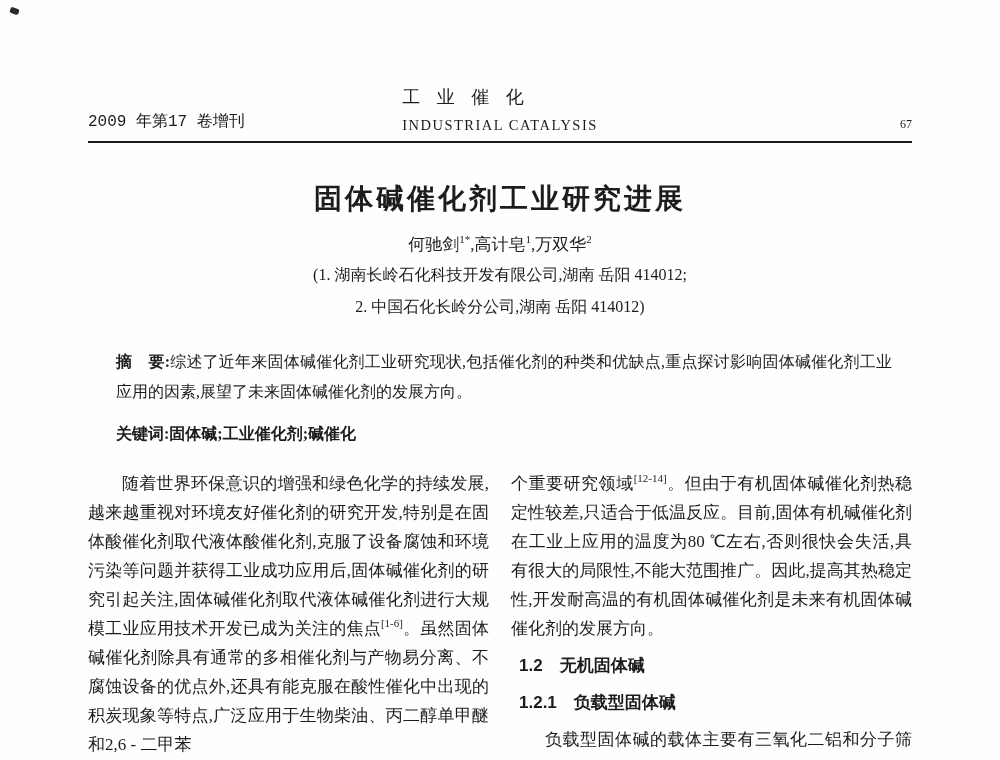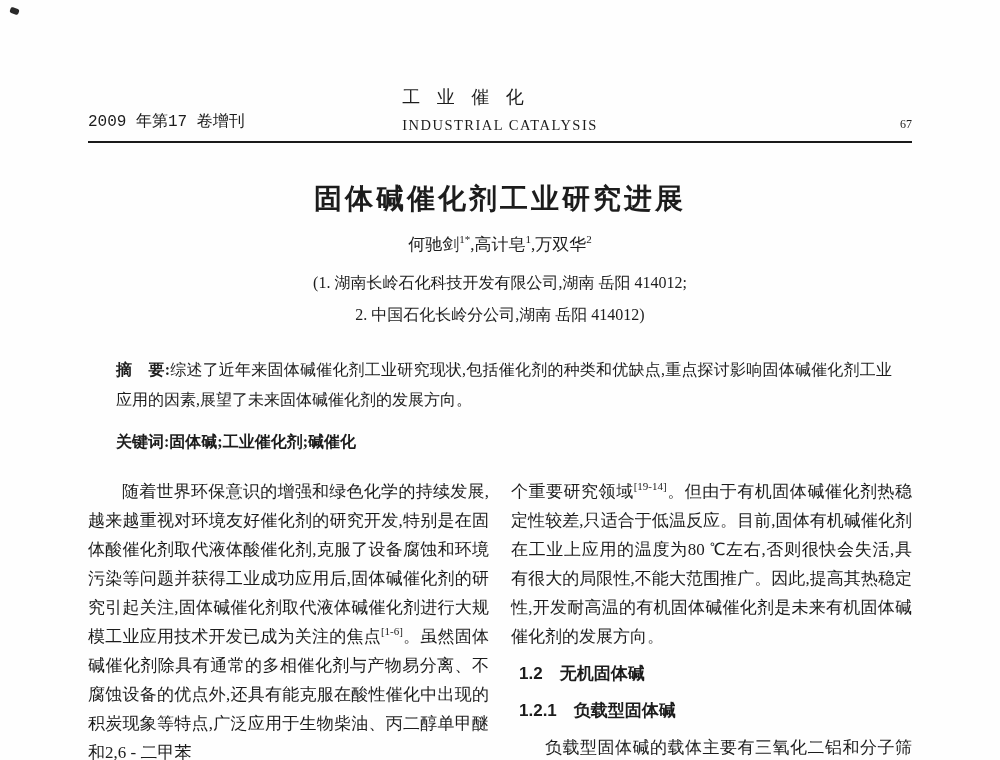--- a/index.html
+++ b/index.html
@@ -69,21 +69,21 @@
     letter-spacing: 3px;
   }
   .authors {
     margin-top: 12px;
     text-align: center;
     font-size: 17px;
     line-height: 24px;
   }
   .authors sup { font-size: 11px; line-height: 0; }
   .affiliations {
-    margin-top: 10px;
+    margin-top: 2px;
     text-align: center;
     font-size: 16px;
     line-height: 32px;
   }
 
   
   .abstract {
     margin: 24px 20px 0 28px;
     font-size: 16px;
     line-height: 30px;
@@ -151,21 +151,21 @@
 
     <p class="abstract"><span class="label">摘　要:</span><span>综述了近年来固体碱催化剂工业研究现状,包括催化剂的种类和优缺点,重点探讨影响固体碱催化剂工业应用的因素,展望了未来固体碱催化剂的发展方向。</span></p>
 
     <p class="keywords"><span class="label">关键词:</span><span>固体碱;工业催化剂;碱催化</span></p>
 
     <div class="body-columns">
       <div class="col">
         <p class="para indent"><span>随着世界环保意识的增强和绿色化学的持续发展,越来越重视对环境友好催化剂的研究开发,特别是在固体酸催化剂取代液体酸催化剂,克服了设备腐蚀和环境污染等问题并获得工业成功应用后,固体碱催化剂的研究引起关注,固体碱催化剂取代液体碱催化剂进行大规模工业应用技术开发已成为关注的焦点</span><sup>[1-6]</sup><span>。虽然固体碱催化剂除具有通常的多相催化剂与产物易分离、不腐蚀设备的优点外,还具有能克服在酸性催化中出现的积炭现象等特点,广泛应用于生物柴油、丙二醇单甲醚和2,6 - 二甲苯</span></p>
       </div>
       <div class="col">
-        <p class="para"><span>个重要研究领域</span><sup>[19-14]</sup><span>。但由于有机固体碱催化剂热稳定性较差,只适合于低温反应。目前,固体有机碱催化剂在工业上应用的温度为80 ℃左右,否则很快会失活,具有很大的局限性,不能大范围推广。因此,提高其热稳定性,开发耐高温的有机固体碱催化剂是未来有机固体碱催化剂的发展方向。</span></p>
+        <p class="para"><span>个重要研究领域</span><sup>[12-14]</sup><span>。但由于有机固体碱催化剂热稳定性较差,只适合于低温反应。目前,固体有机碱催化剂在工业上应用的温度为80 ℃左右,否则很快会失活,具有很大的局限性,不能大范围推广。因此,提高其热稳定性,开发耐高温的有机固体碱催化剂是未来有机固体碱催化剂的发展方向。</span></p>
         <h3 class="sec">1.2　无机固体碱</h3>
         <h3 class="sec">1.2.1　负载型固体碱</h3>
         <p class="para indent">负载型固体碱的载体主要有三氧化二铝和分子筛两种,此外也有用活性炭、氧化镁、氧化锆、氧化钙</p>
       </div>
     </div>
 
   </div>
 </div>
 
 </body></html>

